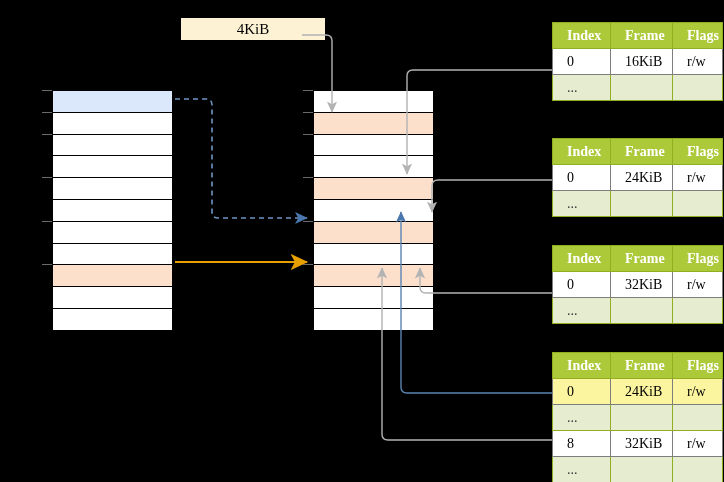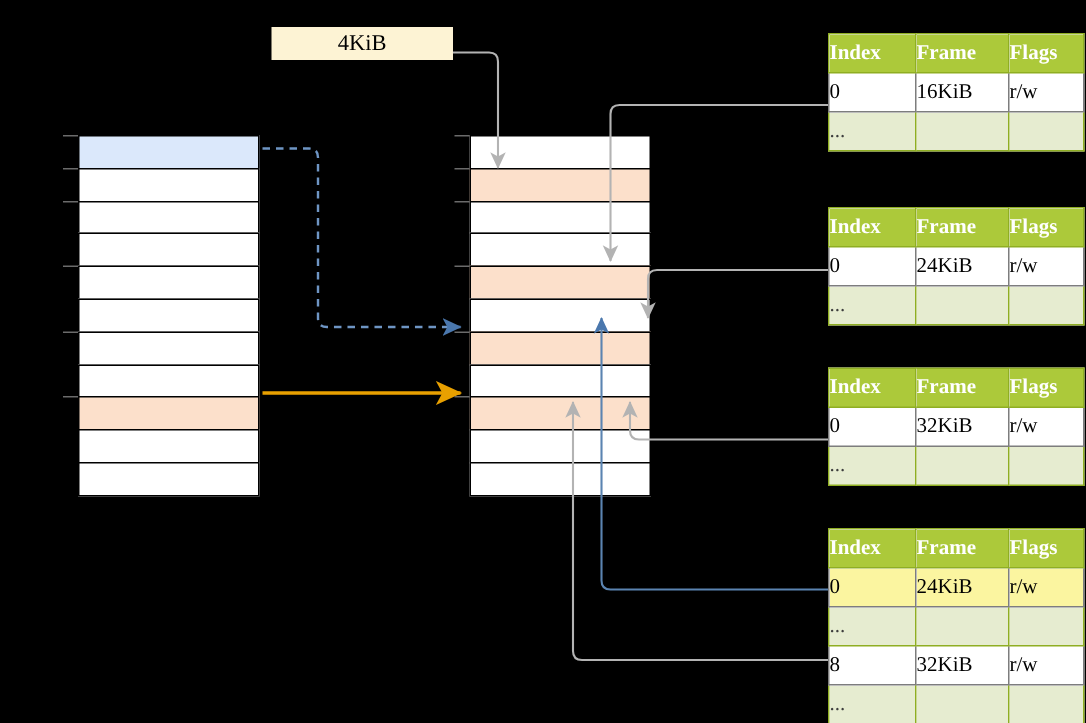--- a/index.html
+++ b/index.html
@@ -53,21 +53,21 @@
 
   
   .ptable {
     position: absolute;
     border-collapse: collapse;
     table-layout: fixed;
     background: #ffffff;
   }
   .ptable th, .ptable td {
     border: 1px solid #7d7d7d;
-    padding: 0 0;
+    padding: 0 14px;
     font-size: 14px;
     text-align: left;
     height: 26px;
     box-sizing: border-box;
     white-space: nowrap;
     overflow: hidden;
   }
   .ptable th {
     background: #acc93a;
     color: #ffffff;
@@ -94,21 +94,21 @@
     width: 724px;
     height: 482px;
     pointer-events: none;
   }
 </style>
 </head>
 <body>
 
 <div id="stage">
 
-  <div class="label-box" id="label-4kib" style="left:181px; top:18px; width:121px; height:22px;">4KiB</div>
+  <div class="label-box" id="label-4kib" style="left:181px; top:18px; width:144px; height:22px;">4KiB</div>
 
   <div class="memcol" id="virtual-column" style="left:52px; top:90px; width:121px; height:240px;">
       <div class="memcell blue" style="top: 0px; height: 22.8px; width: 121px;"></div>
       <div class="memcell" style="top: 21.8px; height: 22.8px; width: 121px;"></div>
       <div class="memcell" style="top: 43.6px; height: 22.8px; width: 121px;"></div>
       <div class="memcell" style="top: 65.4px; height: 22.8px; width: 121px;"></div>
       <div class="memcell" style="top: 87.2px; height: 22.8px; width: 121px;"></div>
       <div class="memcell" style="top: 109px; height: 22.8px; width: 121px;"></div>
       <div class="memcell" style="top: 130.8px; height: 22.8px; width: 121px;"></div>
       <div class="memcell" style="top: 152.6px; height: 22.8px; width: 121px;"></div>

